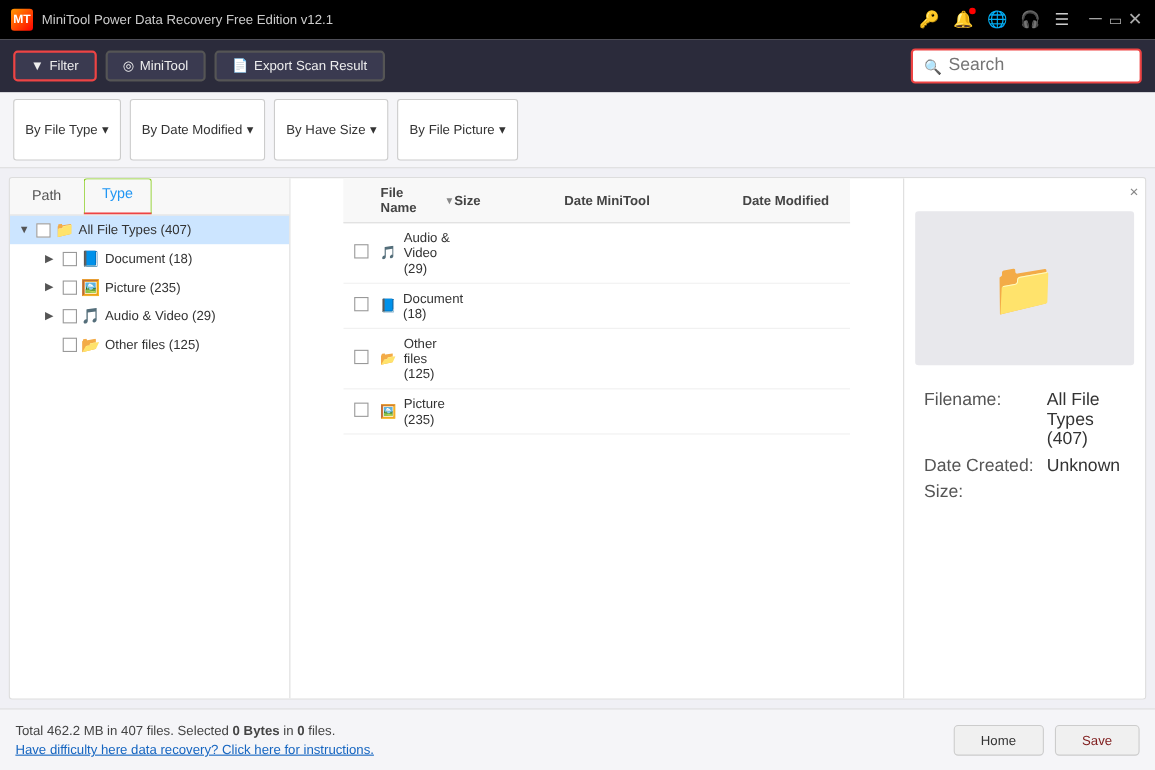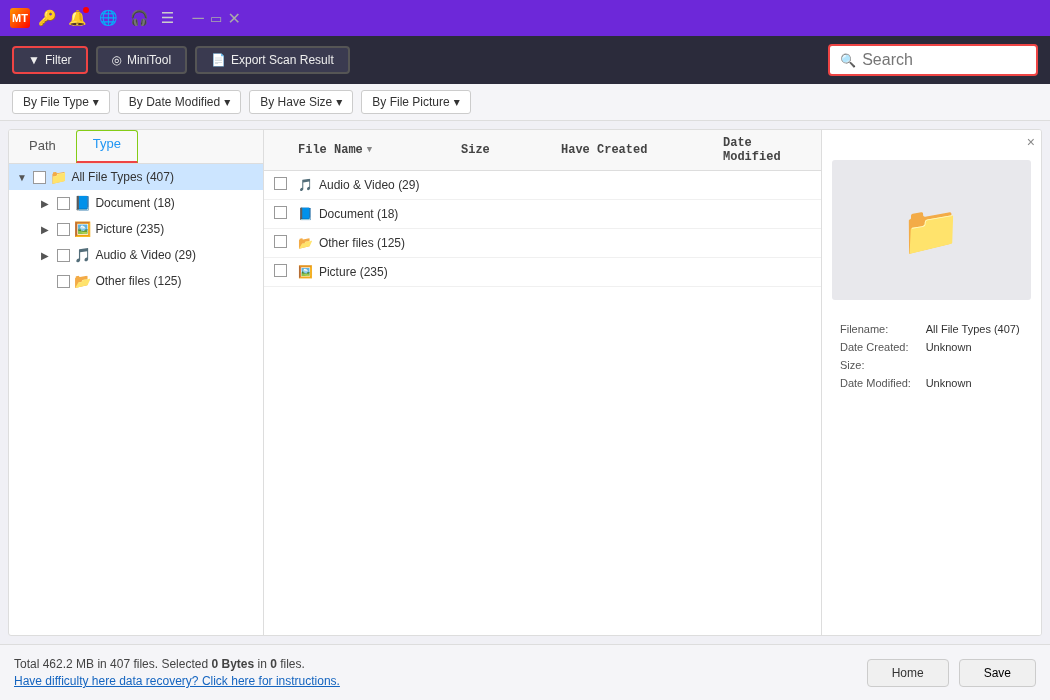--- a/index.html
+++ b/index.html
@@ -1,20 +1,20 @@
 <!DOCTYPE html>
 <html><head>
   <meta charset="utf-8">
   <style>
     * { box-sizing: border-box; margin: 0; padding: 0; }
     body { font-family: 'Segoe UI', Arial, sans-serif; font-size: 13px; background: #1e1e2e; color: #333; width: 1050px; height: 700px; overflow: hidden; }
 
     
     .title-bar {
-      background: #6d28d9;
+      background: #000000;
       color: #ccc;
       height: 36px;
       display: flex;
       align-items: center;
       padding: 12px 10px;
       user-select: none;
     }
     .title-bar .app-icon {
       width: 20px; height: 20px; margin-right: 8px;
       background: linear-gradient(135deg, #f90, #f00);
@@ -83,35 +83,36 @@
       background: #f5f5f8;
       padding: 6px 12px;
       display: flex;
       gap: 8px;
       border-bottom: 1px solid #ddd;
     }
     .filter-dropdown {
       background: #fff;
       border: 1px solid #ccc;
       border-radius: 3px;
-      padding: 4px 10px;
+      padding: 20px 10px;
       font-size: 12px;
       cursor: pointer;
       display: flex; align-items: center; gap: 4px;
     }
 
     
     .content-area {
       display: flex;
       flex: 1;
       overflow: hidden;
       background: #fff;
       margin: 8px;
       border: 1px solid #ddd;
       border-radius: 3px;
+      gap: 48px;
     }
 
     
     .left-panel {
       width: 255px;
       border-right: 1px solid #ddd;
       display: flex;
       flex-direction: column;
       flex-shrink: 0;
     }
@@ -160,21 +161,20 @@
     }
     .file-list-header {
       display: flex;
       align-items: center;
       padding: 6px 10px;
       border-bottom: 1px solid #ddd;
       background: #f8f8f8;
       font-size: 12px;
       font-weight: 600;
       color: #444;
-      font-family: Liberation Mono, monospace;
     }
     .file-list-header .col-check { width: 24px; }
     .file-list-header .col-name { flex: 1; display: flex; align-items: center; gap: 4px; }
     .file-list-header .col-size { width: 100px; }
     .file-list-header .col-created { width: 130px; }
     .file-list-header .col-modified { width: 120px; padding-left: 32px; }
 
     .file-list-body { overflow-y: auto; flex: 1; }
     .file-row {
       display: flex; align-items: center;
@@ -207,21 +207,21 @@
       background: #e8e8ec;
       height: 140px;
       display: flex; align-items: center; justify-content: center;
       border-radius: 3px;
     }
     .preview-image-area .folder-icon {
       font-size: 48px; color: #f5a623;
     }
     .preview-details {
       padding: 10px 14px;
-      font-size: 11px;
+      font-size: 16px;
     }
     .preview-details table { width: 100%; border-collapse: collapse; }
     .preview-details td { padding: 3px 4px; vertical-align: top; }
     .preview-details td:first-child { color: #555; font-weight: 500; white-space: nowrap; padding-right: 8px; }
     .preview-details td:last-child { color: #333; word-break: break-word; }
 
     
     .status-bar {
       background: #f5f5f8;
       border-top: 1px solid #ddd;
@@ -239,37 +239,38 @@
     .status-buttons { display: flex; gap: 10px; }
     .status-btn {
       background: #f0f0f0;
       border: 1px solid #ccc;
       border-radius: 4px;
       padding: 6px 24px;
       font-size: 12px;
       cursor: pointer;
       color: #333;
     }
-    .status-btn:disabled, .status-btn.disabled { color: #000000; cursor: default; }
+    .status-btn:disabled, .status-btn.disabled { color: #7f1d1d; cursor: default; }
 
     
     .icon-blue { color: #1565C0; }
     .icon-yellow { color: #f5a623; }
     .icon-purple { color: #7c4dff; }
     .icon-orange { color: #FF6D00; }
 
     .sort-arrow { font-size: 9px; color: #888; }
   </style>
 </head>
 <body>
 
 <div class="title-bar">
   <div class="app-icon">
     <span>MT</span>
   </div>
+  <div class="title-text">MiniTool Power Data Recovery Free Edition v12.1</div>
   <div class="title-icons">
 
     <span title="key">🔑</span>
 
     <span title="notifications" style="position:relative;">
       🔔
       <span class="notif-dot"></span>
     </span>
     <span title="globe">🌐</span>
     <span title="headset">🎧</span>
@@ -378,21 +379,21 @@
           <span class="checkbox"></span>
         </div>
         <div class="col-name">
           <span>File Name</span>
           <span class="sort-arrow">▼</span>
         </div>
         <div class="col-size">
           <span>Size</span>
         </div>
         <div class="col-created">
-          <span>Have Created</span>
+          <span>Date MiniTool</span>
         </div>
         <div class="col-modified">
           <span>Date Modified</span>
         </div>
       </div>
       <div class="file-list-body">
 
         <div class="file-row">
           <div class="col-check"><span class="checkbox"></span></div>
           <div class="col-name">
@@ -452,24 +453,20 @@
             <td>All File Types (407)</td>
           </tr>
           <tr>
             <td>Date Created:</td>
             <td>Unknown</td>
           </tr>
           <tr>
             <td>Size:</td>
             <td></td>
           </tr>
-          <tr>
-            <td>Date Modified:</td>
-            <td>Unknown</td>
-          </tr>
         </tbody>
           </table>
       </div>
     </div>
 
   </div>
 
   <div class="status-bar">
     <div class="status-left">
       <div>

